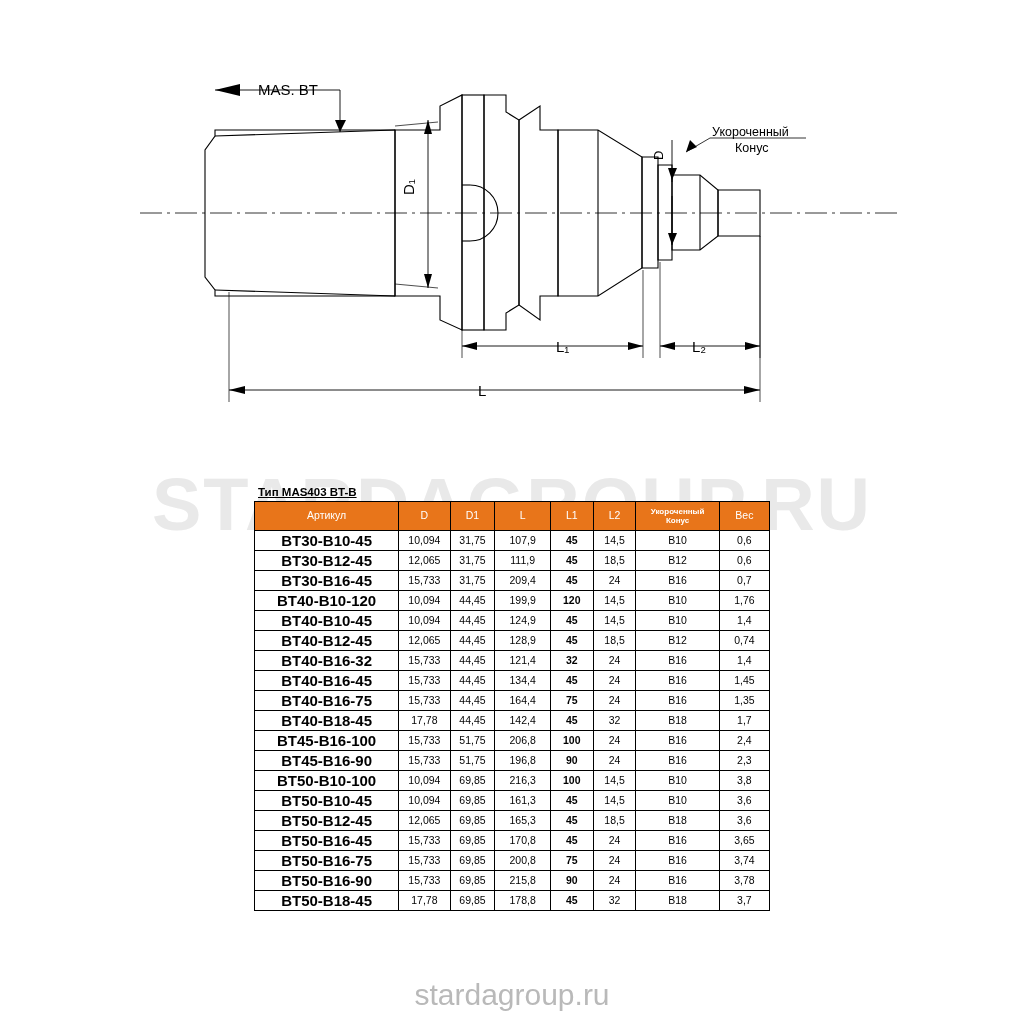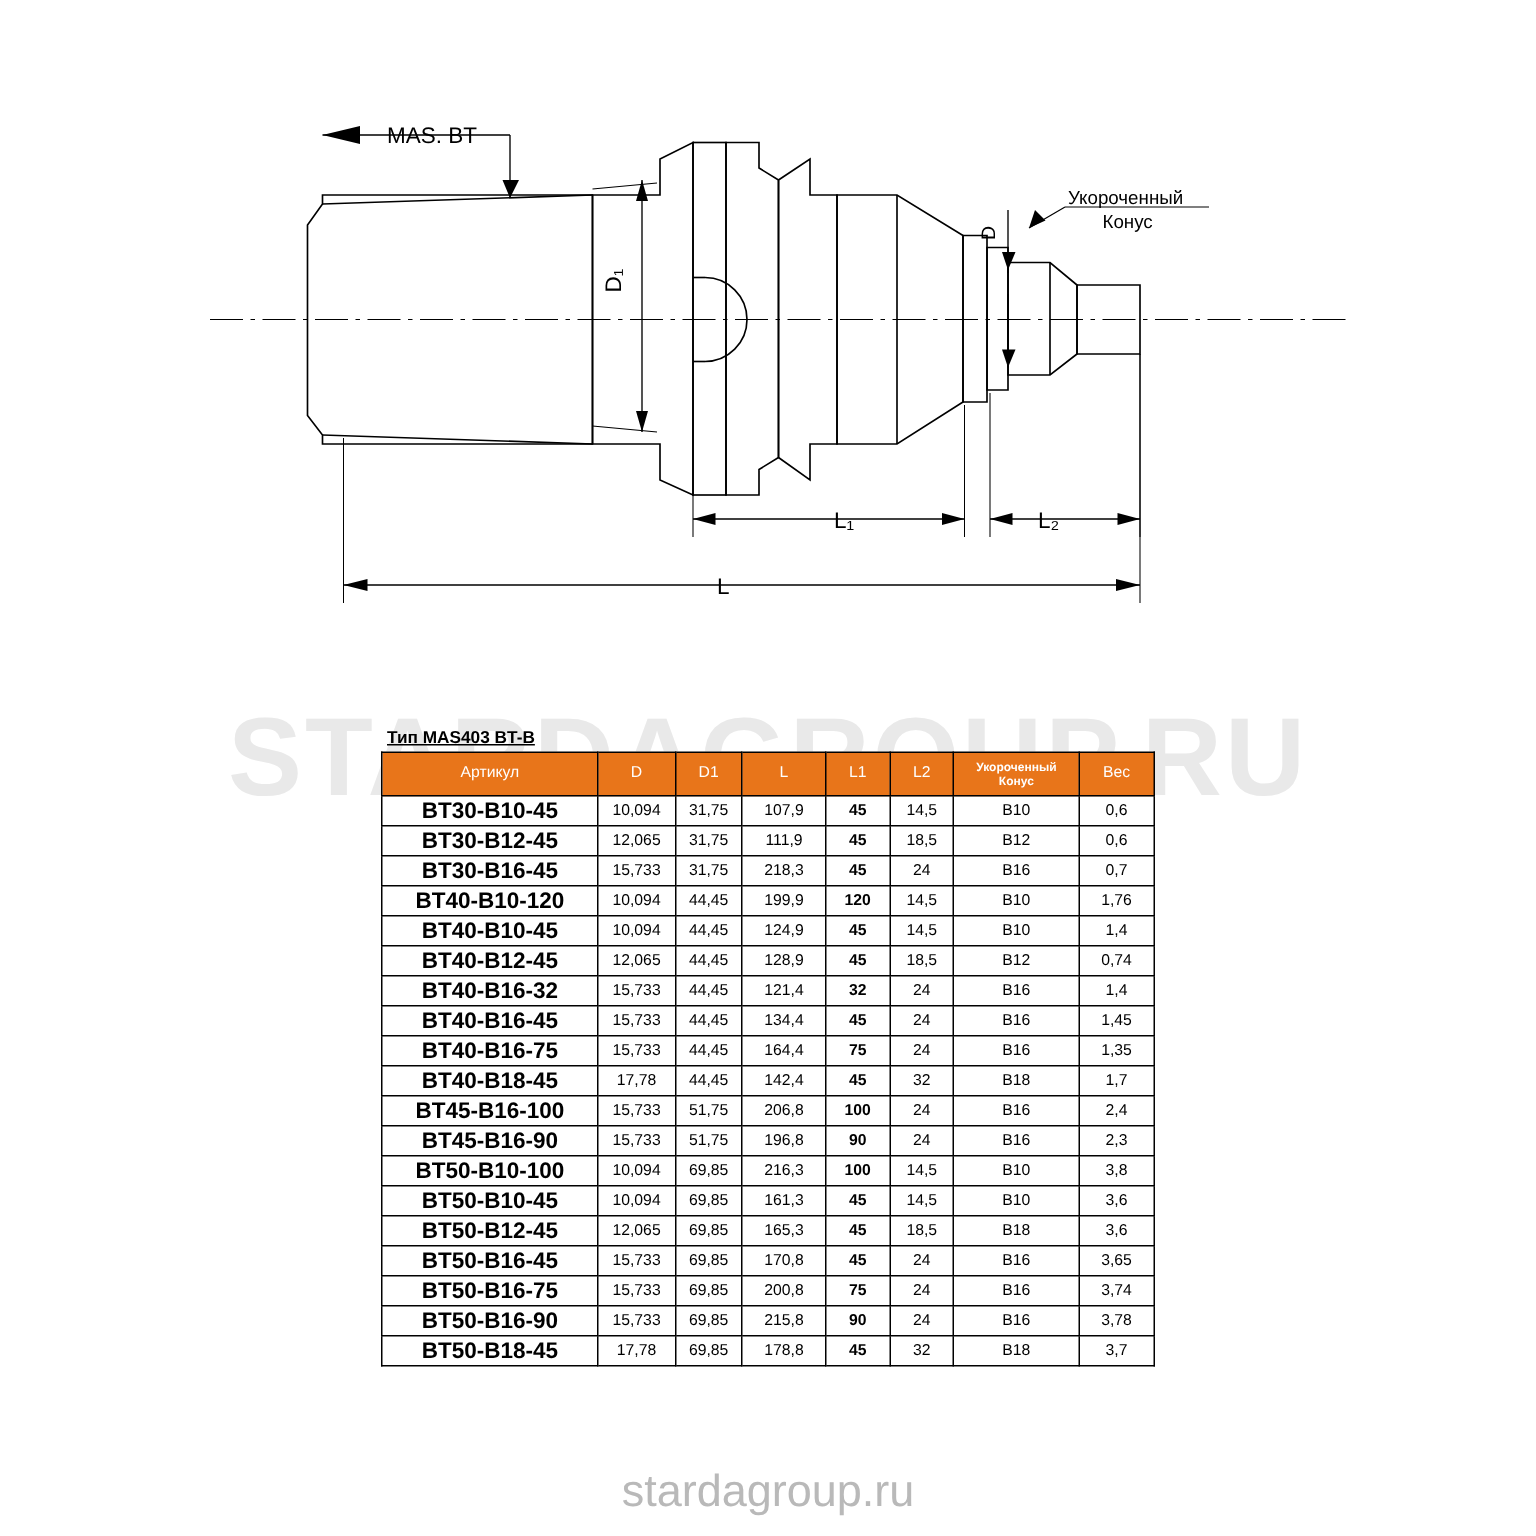--- a/index.html
+++ b/index.html
@@ -256,21 +256,21 @@
             <td>111,9</td>
             <td class="bold">45</td>
             <td>18,5</td>
             <td>B12</td>
             <td>0,6</td>
           </tr>
           <tr>
             <td class="art">BT30-B16-45</td>
             <td>15,733</td>
             <td>31,75</td>
-            <td>218,3</td>
+            <td>209,4</td>
             <td class="bold">45</td>
             <td>24</td>
             <td>B16</td>
             <td>0,7</td>
           </tr>
           <tr>
             <td class="art">BT40-B10-120</td>
             <td>10,094</td>
             <td>44,45</td>
             <td>199,9</td>

